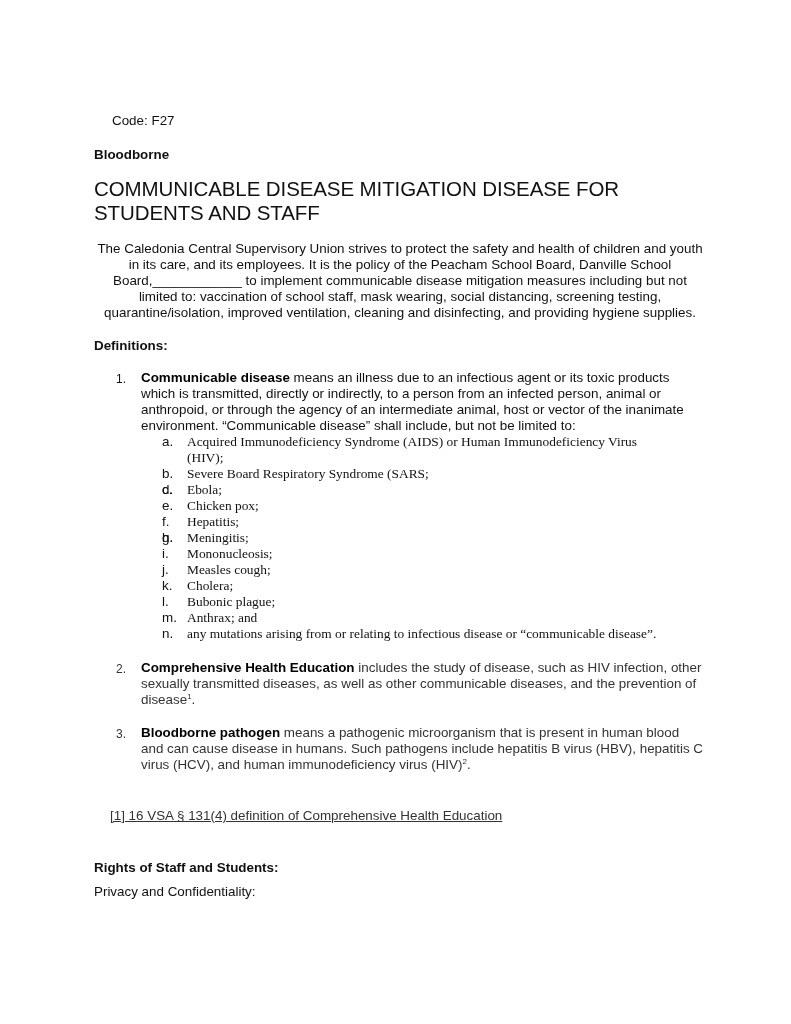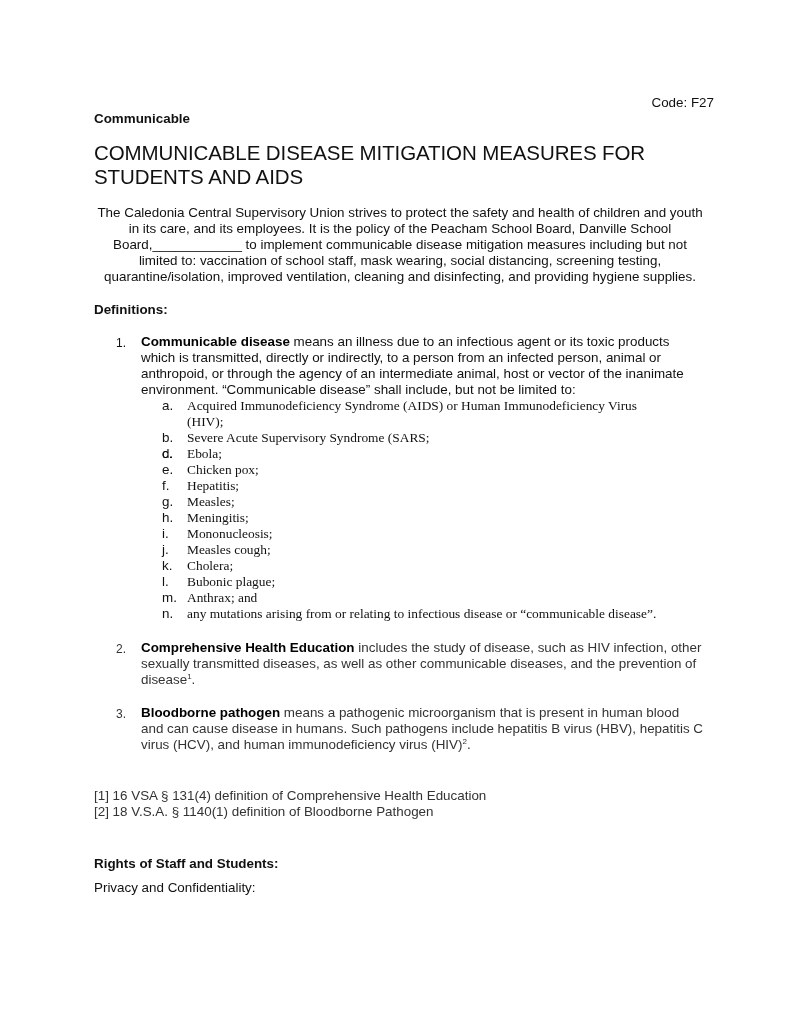--- a/index.html
+++ b/index.html
@@ -2,21 +2,21 @@
 <html><head>
 <meta charset="utf-8">
 <style>
   html, body { margin: 0; padding: 0; background: #ffffff; }
   body {
     width: 791px; height: 1024px; position: relative; overflow: hidden;
     font-family: "Liberation Sans", sans-serif; color: #111111;
     font-size: 13.4px; line-height: 16px;
   }
   .page { position: absolute; left: 94px; top: 95px; width: 620px; }
-  .code { margin: 0; text-align: right; }
+  .code { margin: 18px; }
   .recommended { margin: 0; font-weight: bold; }
   .title {
     margin: 14px 0 0 0; font-size: 20.5px; line-height: 24px; font-weight: normal;
     color: #111111; letter-spacing: -0.1px;
   }
   .intro { margin: 16px 0 0 0; width: 612px; text-align: center; }
   .defs-heading { margin: 17px 0 16px 0; font-weight: bold; }
   ol.defs { margin: 0; padding: 0; list-style: none; }
   ol.defs > li { position: relative; padding-left: 47px; }
   ol.defs > li .num {
@@ -25,69 +25,68 @@
   ol.defs > li.grey { color: #333333; }
   ol.defs > li.item2 { margin-top: 18px; }
   ol.defs > li.item3 { margin-top: 17px; }
   .def-body { width: 562px; }
   ol.sub { margin: 0; padding: 0; list-style: none; }
   ol.sub > li { position: relative; padding-left: 93px; margin-left: -47px; }
   ol.sub > li .letter { position: absolute; left: 68px; top: 0; }
   ol.sub > li .text { display: block; width: 480px; font-family: Liberation Serif, serif; }
   sup { font-size: 8px; line-height: 0; vertical-align: super; }
   .footnotes { margin-top: 35px; color: #333333; }
-  .footnotes p { margin: 0; }
+  .footnotes p { margin: 16px; text-decoration: underline; }
   .rights-heading { margin: 36px 0 8px 0; font-weight: bold; }
   .privacy { margin: 0; }
   b { font-weight: bold; color: #000000; }
 </style>
 </head>
 <body>
 
 <div class="page">
   <p class="code">Code:  F27</p>
-  <p class="recommended">Communicable</p>
-  <h1 class="title">COMMUNICABLE DISEASE MITIGATION MEASURES FOR STUDENTS AND AIDS</h1>
+  <p class="recommended">Bloodborne</p>
+  <h1 class="title">COMMUNICABLE DISEASE MITIGATION DISEASE FOR STUDENTS AND STAFF</h1>
 
   <p class="intro">The Caledonia Central Supervisory Union strives to protect the safety and health of children and youth in its care, and its employees.  It is the policy of the Peacham School Board, Danville School Board,____________ to implement communicable disease mitigation measures including but not limited to: vaccination of school staff, mask wearing, social distancing, screening testing, quarantine/isolation, improved ventilation, cleaning and disinfecting, and providing hygiene supplies.</p>
 
   <p class="defs-heading">Definitions:</p>
   <ol class="defs">
     <li>
       <span class="num">1.</span>
       <div class="def-body">
         <b>Communicable disease</b><span> means an illness due to an infectious agent or its toxic products which is transmitted, directly or indirectly, to a person from an infected person, animal or anthropoid, or through the agency of an intermediate animal, host or vector of the inanimate environment.  “Communicable disease” shall include, but not be limited to:</span>
       </div>
       <ol class="sub">
         <li>
             <span class="letter">a.</span>
             <span class="text">Acquired Immunodeficiency Syndrome (AIDS) or Human Immunodeficiency Virus (HIV);</span>
           </li>
         <li>
             <span class="letter">b.</span>
-            <span class="text">Severe Acute Supervisory Syndrome (SARS;</span>
+            <span class="text">Severe Board Respiratory Syndrome (SARS;</span>
           </li>
         <li>
             <span class="letter">c.</span>
           </li>
         <li>
             <span class="letter">d.</span>
             <span class="text">Ebola;</span>
           </li>
         <li>
             <span class="letter">e.</span>
             <span class="text">Chicken pox;</span>
           </li>
         <li>
             <span class="letter">f.</span>
             <span class="text">Hepatitis;</span>
           </li>
         <li>
             <span class="letter">g.</span>
-            <span class="text">Measles;</span>
           </li>
         <li>
             <span class="letter">h.</span>
             <span class="text">Meningitis;</span>
           </li>
         <li>
             <span class="letter">i.</span>
             <span class="text">Mononucleosis;</span>
           </li>
         <li>
@@ -121,18 +120,17 @@
     <li class="grey item3">
       <span class="num">3.</span>
       <div class="def-body">
         <b>Bloodborne pathogen</b><span> means a pathogenic microorganism that is present in human blood and can cause disease in humans. Such pathogens include hepatitis B virus (HBV), hepatitis C virus (HCV), and human immunodeficiency virus (HIV)</span><sup>2</sup><span>.</span>
       </div>
     </li>
   </ol>
 
   <div class="footnotes">
     <p>[1]  16 VSA § 131(4) definition of Comprehensive Health Education</p>
-    <p>[2] 18 V.S.A. § 1140(1) definition of Bloodborne Pathogen</p>
   </div>
 
   <p class="rights-heading">Rights of Staff and Students:</p>
   <p class="privacy">Privacy and Confidentiality:</p>
 </div>
 
 </body></html>

